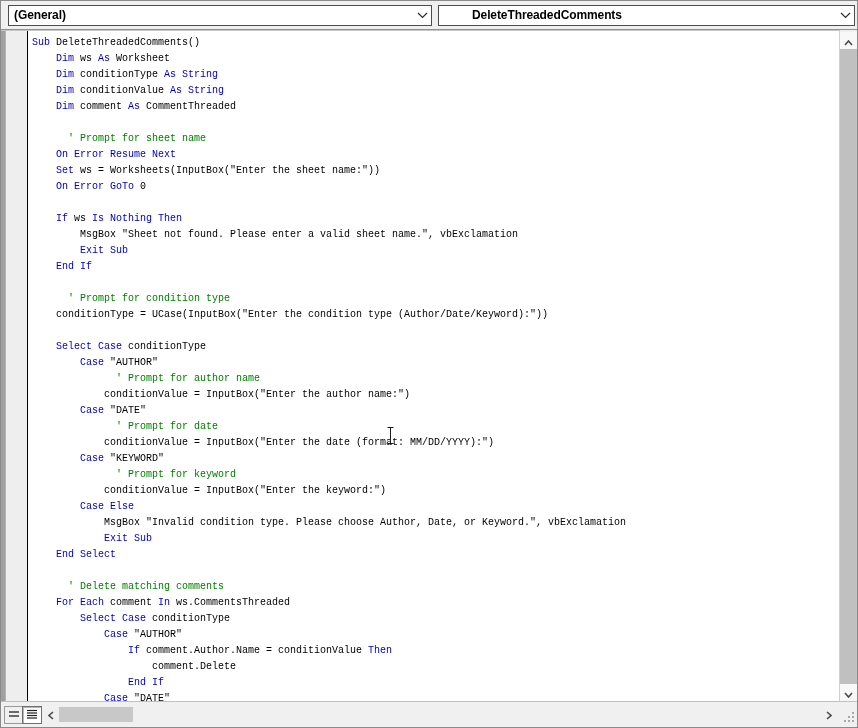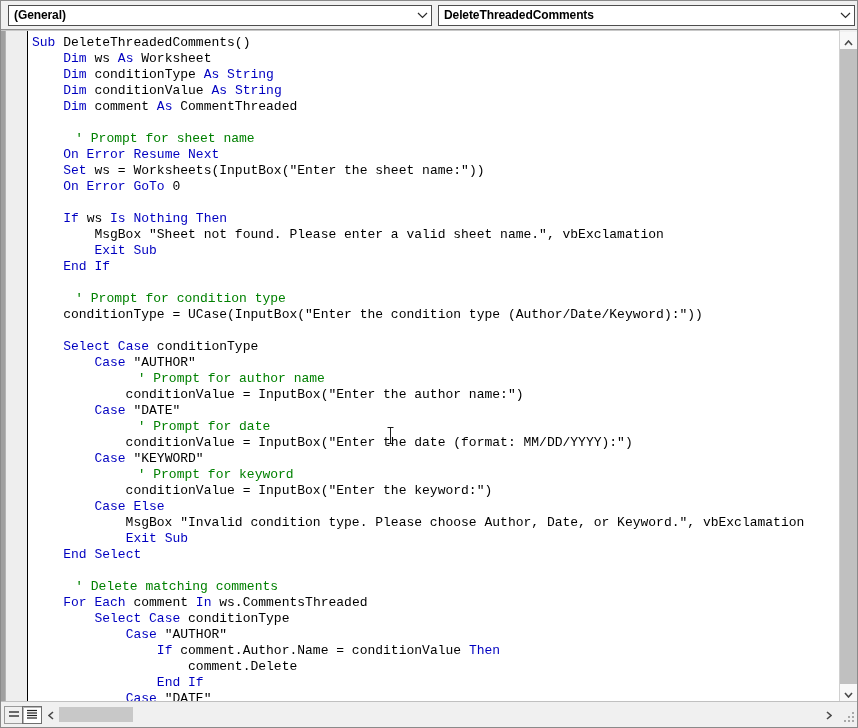--- a/index.html
+++ b/index.html
@@ -62,21 +62,21 @@
   .combo .combo-arrow {
     width: 18px;
     height: 19px;
     display: flex;
     align-items: center;
     justify-content: center;
     flex: none;
   }
   .combo .combo-arrow svg { display: block; }
   #combo-object { width: 424px; margin-left: 3px; }
-  #combo-proc   { width: 417px; margin-left: 6px; }
+  #combo-proc   { width: 417px; margin-left: 6px; padding-left: 28px; }
 
   
   .code-pane {
     position: absolute;
     left: 0;
     top: 29px;
     width: 858px;
     height: 673px;
     background: #ffffff;
     overflow: hidden;
@@ -106,21 +106,21 @@
     left: 0; top: 0;
     width: 4px; height: 673px;
     background: #a0a0a0;
   }
 
   .code-text {
     position: absolute;
     left: 31px;
     top: 4px;
     font-family: "Liberation Mono", "DejaVu Sans Mono", monospace;
-    font-size: 13px;
+    font-size: 10px;
     line-height: 16px;
     white-space: pre;
     color: #000000;
     letter-spacing: 0px;
   }
   .code-line { height: 16px; white-space: pre; }
   .kw  { color: #0000c0; }
   .cm  { color: #008000; margin-left: 12px; }
   .tx  { color: #000000; }
 

